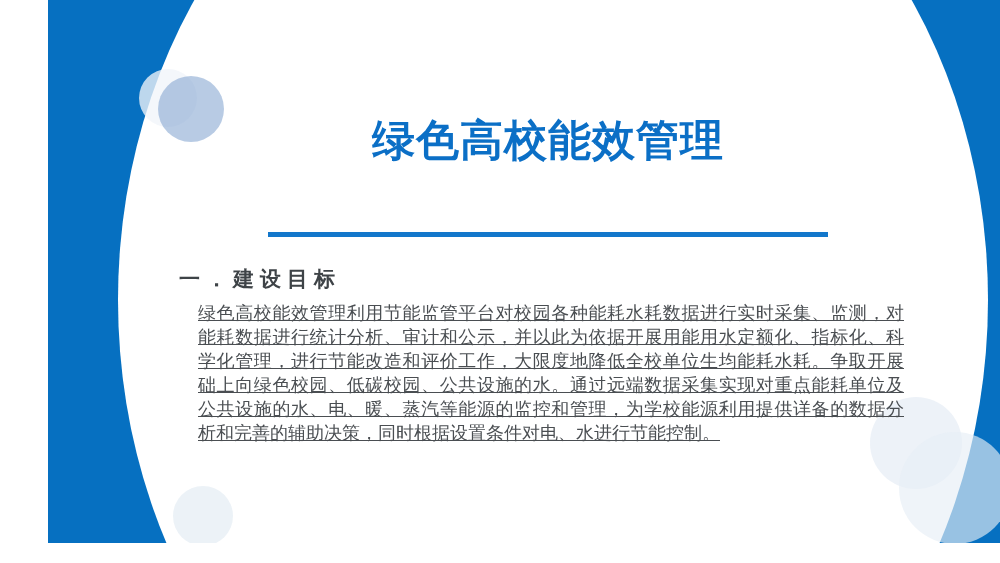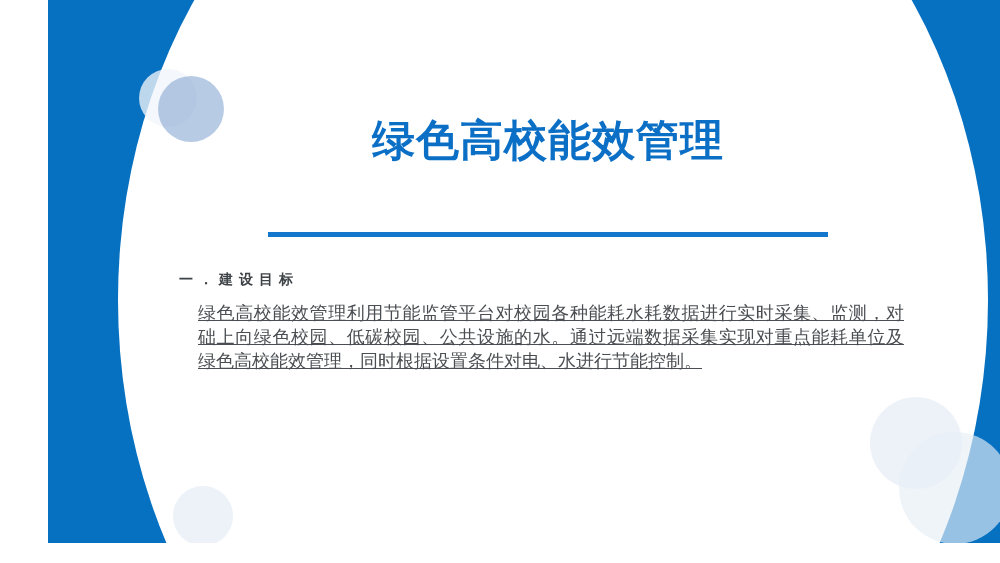--- a/index.html
+++ b/index.html
@@ -58,21 +58,21 @@
     left: 220px;
     width: 560px;
     height: 5px;
     background: var(--divider-blue, #1377CB);
   }
   .section-heading {
     position: absolute;
     top: 266px;
     left: 131px;
     margin: 0;
-    font-size: 14px;
+    font-size: 21px;
     line-height: 26px;
     font-weight: 600;
     letter-spacing: 6px;
     color: var(--heading-gray, #3E4347);
   }
   .body-paragraph {
     position: absolute;
     top: 301px;
     left: 150px;
     width: 706px;
@@ -104,18 +104,21 @@
 
   <div class="content">
     <h1 class="slide-title">绿色高校能效管理</h1>
 
     <div class="divider"></div>
 
     <h2 class="section-heading">一．建设目标</h2>
 
     <div class="body-paragraph">
         <div class="body-line">绿色高校能效管理利用节能监管平台对校园各种能耗水耗数据进行实时采集、监测，对</div>
+        <div class="body-line">能耗数据进行统计分析、审计和公示，并以此为依据开展用能用水定额化、指标化、科</div>
+        <div class="body-line">学化管理，进行节能改造和评价工作，大限度地降低全校单位生均能耗水耗。争取开展</div>
         <div class="body-line">础上向绿色校园、低碳校园、公共设施的水。通过远端数据采集实现对重点能耗单位及</div>
-        <div class="body-line last">绿色高校能效管理，同时根据设置条件对电、水进行节能控制。</div>
+        <div class="body-line">公共设施的水、电、暖、蒸汽等能源的监控和管理，为学校能源利用提供详备的数据分</div>
+        <div class="body-line last">析和完善的辅助决策，同时根据设置条件对电、水进行节能控制。</div>
       </div>
   </div>
 
 </div>
 
 </body></html>

